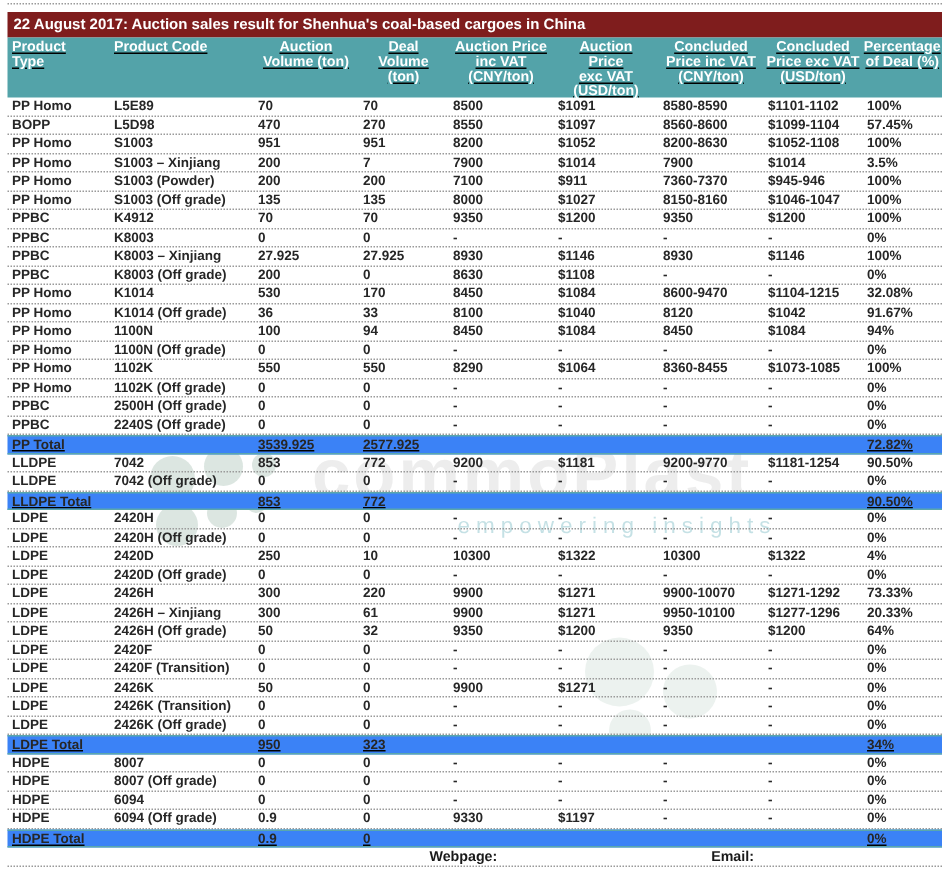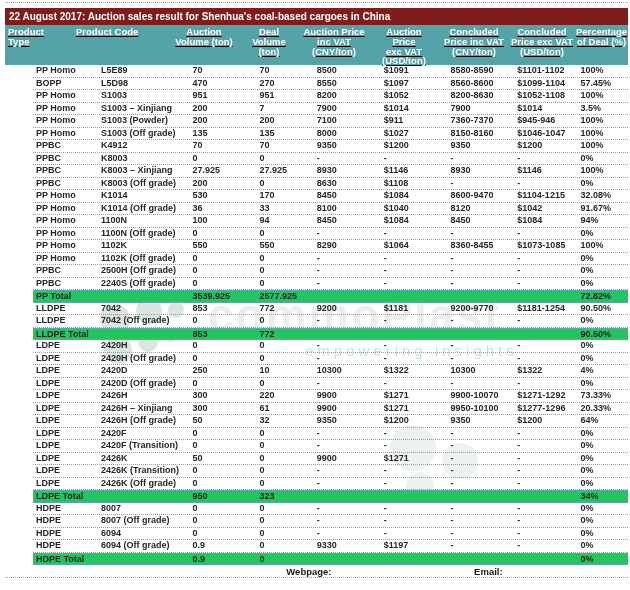--- a/index.html
+++ b/index.html
@@ -7,24 +7,24 @@
        font-family:"Liberation Sans",sans-serif;}
   .table-wrap{position:absolute;left:5px;top:2px;width:623px;}
   .topline{border-top:1px dotted #9a9a9a;height:5px;}
   .titlebar{background:#7f1d1d;color:#ffffff;font-size:10px;font-weight:bold;
             height:17px;line-height:17px;padding-left:4px;box-sizing:border-box;
             white-space:nowrap;overflow:hidden;}
   .hdr{background:#53A3A9;display:flex;height:40px;text-decoration:underline;}
   .hcell{color:#ffffff;font-size:9.5px;font-weight:bold;line-height:9.8px;
          text-align:center;white-space:pre-line;padding-top:2px;box-sizing:border-box;}
   .hdr .hcell:nth-child(-n+2){text-align:left;padding-left:3px;}
-  .row{display:flex;height:12.5px;border-bottom:1px dotted #9a9a9a;box-sizing:border-box;margin-left:28px;}
+  .row{display:flex;height:12.5px;border-bottom:1px dotted #9a9a9a;box-sizing:border-box;}
   .cell{font-size:9px;font-weight:bold;color:#262626;line-height:11.5px;
         padding-left:3px;box-sizing:border-box;white-space:nowrap;overflow:hidden;}
-  .row.total{background:#22c55e;border-top:1px solid #5AA7AD;border-bottom:1px solid #5AA7AD;}
+  .row.total{background:#3b82f6;border-top:1px solid #5AA7AD;border-bottom:1px solid #5AA7AD;text-decoration:underline;}
   .c0{width:68px}.c1{width:96px}.c2{width:70px}.c3{width:60px}.c4{width:70px}
   .c5{width:70px}.c6{width:70px}.c7{width:66px}.c8{width:53px}
   .footer{display:flex;height:13px;border-bottom:1px dotted #9a9a9a;align-items:center;
           justify-content:flex-end;gap:36px;padding-right:6px;font-size:9.5px;
           font-weight:bold;color:#1a1a1a;box-sizing:border-box;}
   .fgroup{display:flex;gap:4px;align-items:center;}
   .link{text-decoration:underline;cursor:pointer;margin-top:48px;}
   .web{color:#2B3FC4;}
   .mail{color:#7A3FC8;}
   

